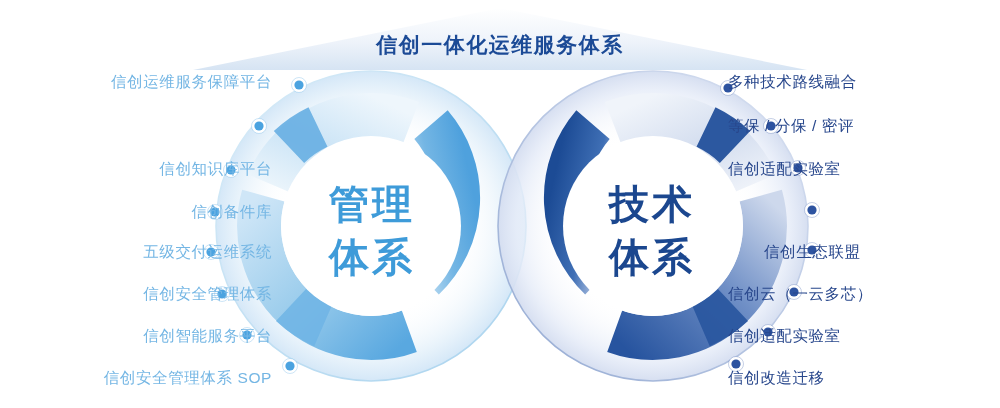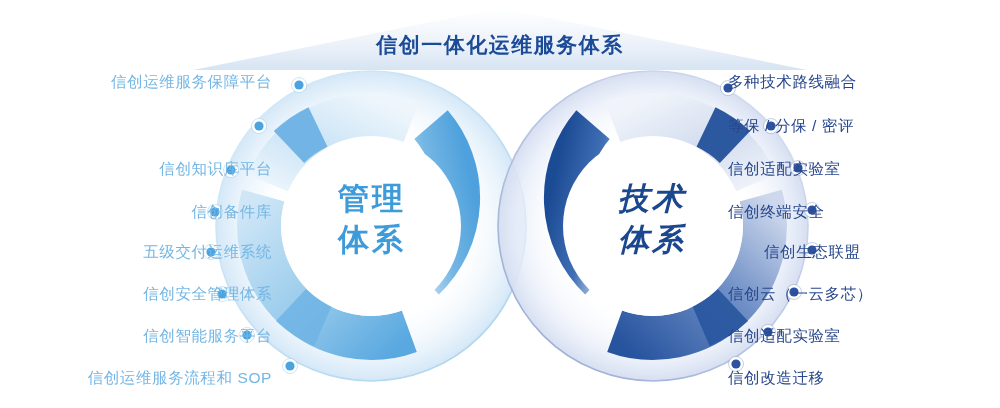--- a/index.html
+++ b/index.html
@@ -40,39 +40,38 @@
     z-index: 40;
     white-space: nowrap;
   }
 
   
   .ring-caption {
     position: absolute;
     z-index: 40;
     text-align: center;
     font-weight: bold;
-    font-size: 31px;
+    font-size: 40px;
     line-height: 1.33;
     letter-spacing: 3px;
     white-space: nowrap;
     pointer-events: none;
   }
   .ring-caption .l2 { display: block; }
   #caption-left {
     left: 300px;
     top: 178px;
     width: 144px;
     color: #3e9bd9;
   }
   #caption-right {
     left: 580px;
     top: 178px;
     width: 144px;
     color: #1b478f;
-    font-style: italic;
   }
 
   
   .label {
     position: absolute;
     font-size: 15.5px;
     letter-spacing: 0.6px;
     white-space: nowrap;
     z-index: 35;
   }
@@ -291,26 +290,25 @@
     <span class="l2">体系</span>
   </div>
 
   <div id="labels-left">
       <div class="label label-left" style="top: 72px;">信创运维服务保障平台</div>
       <div class="label label-left" style="top: 159px;">信创知识库平台</div>
       <div class="label label-left" style="top: 202px;">信创备件库</div>
       <div class="label label-left" style="top: 242px;">五级交付运维系统</div>
       <div class="label label-left" style="top: 284px;">信创安全管理体系</div>
       <div class="label label-left" style="top: 326px;">信创智能服务平台</div>
-      <div class="label label-left" style="top: 368px;">信创运维服务流程和 SOP</div>
+      <div class="label label-left" style="top: 368px;">信创安全管理体系 SOP</div>
     </div>
   <div id="labels-right">
       <div class="label label-right" style="top: 72px;">多种技术路线融合</div>
       <div class="label label-right" style="top: 116px;">等保 / 分保 / 密评</div>
       <div class="label label-right" style="top: 159px;">信创适配实验室</div>
-      <div class="label label-right" style="top: 202px;">信创终端安全</div>
       <div class="label label-right" style="top: 242px; margin-left: 36px;">信创生态联盟</div>
       <div class="label label-right" style="top: 284px;">信创云（一云多芯）</div>
       <div class="label label-right" style="top: 326px;">信创适配实验室</div>
       <div class="label label-right" style="top: 368px; font-family: Liberation Serif, serif;">信创改造迁移</div>
     </div>
 
 </div>
 
 </body></html>

